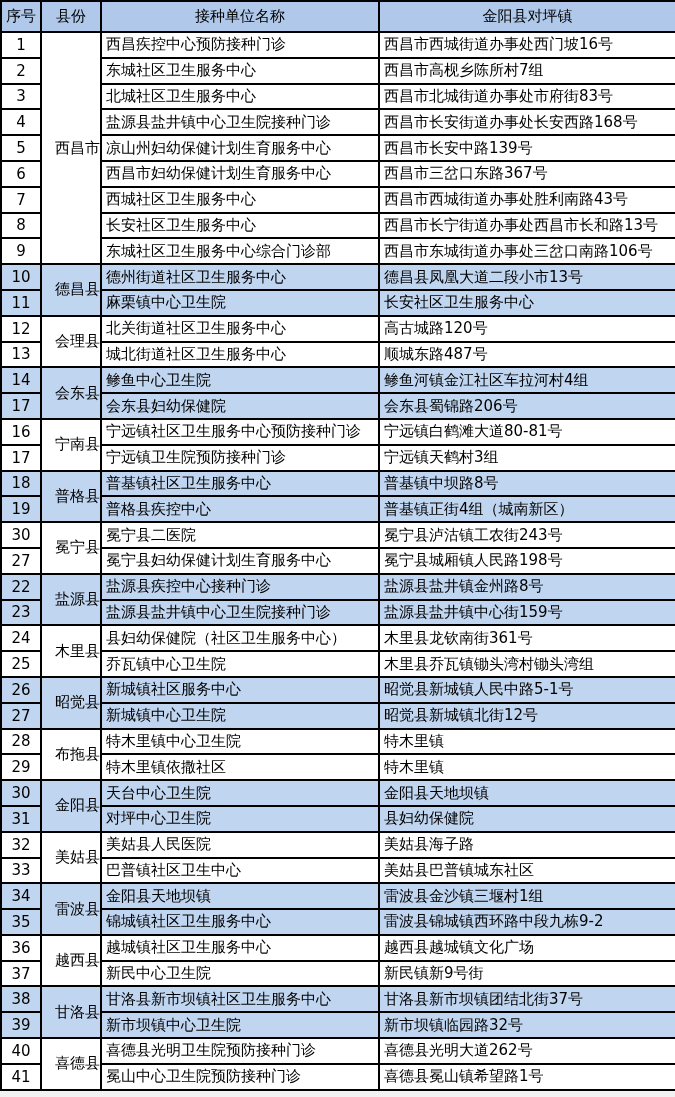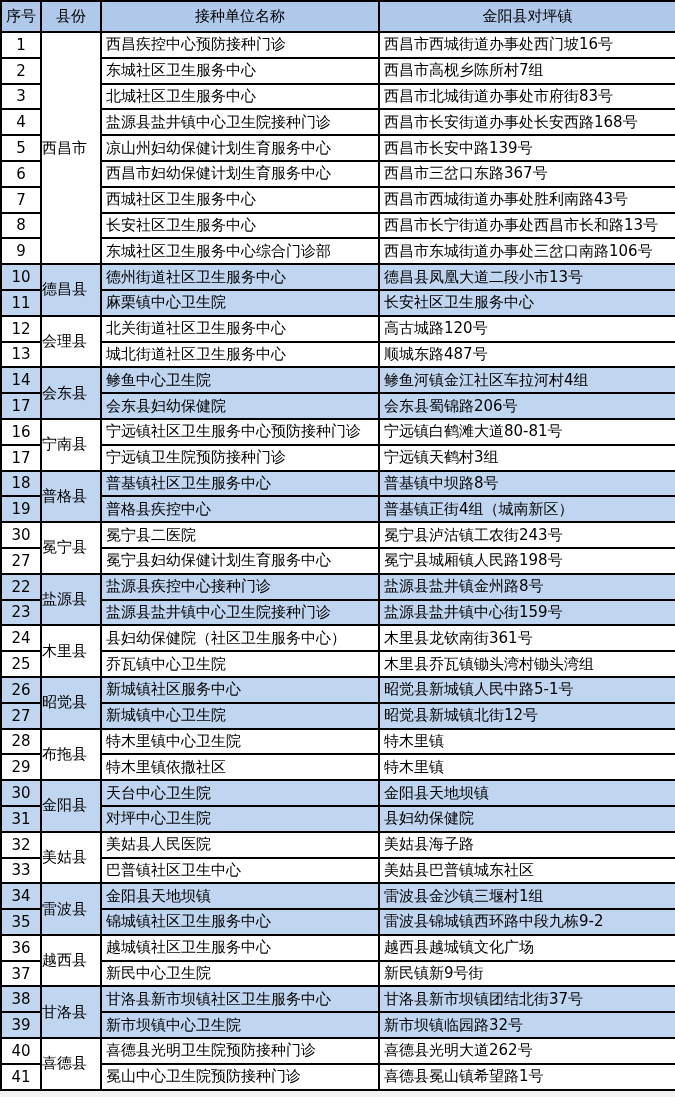--- a/index.html
+++ b/index.html
@@ -35,21 +35,21 @@
     height:31px;
     background:var(--header-bg);
     font-weight:normal;
     text-align:center;
     font-size:15px;
   }
   tbody tr{height:25.8px;}
   tbody tr.stripe td{background:var(--stripe-bg);}
   tbody tr.plain td{background:var(--row-bg);}
   td.c-no{text-align:center;}
-  td.c-county{text-align:left;}
+  td.c-county{text-align:right;}
   td.c-name,td.c-addr{text-align:left;padding-left:4px;}
 </style>
 </head>
 <body>
 
 <table>
   <colgroup>
     <col style="width:40px">
     <col style="width:60px">
     <col style="width:278px">

